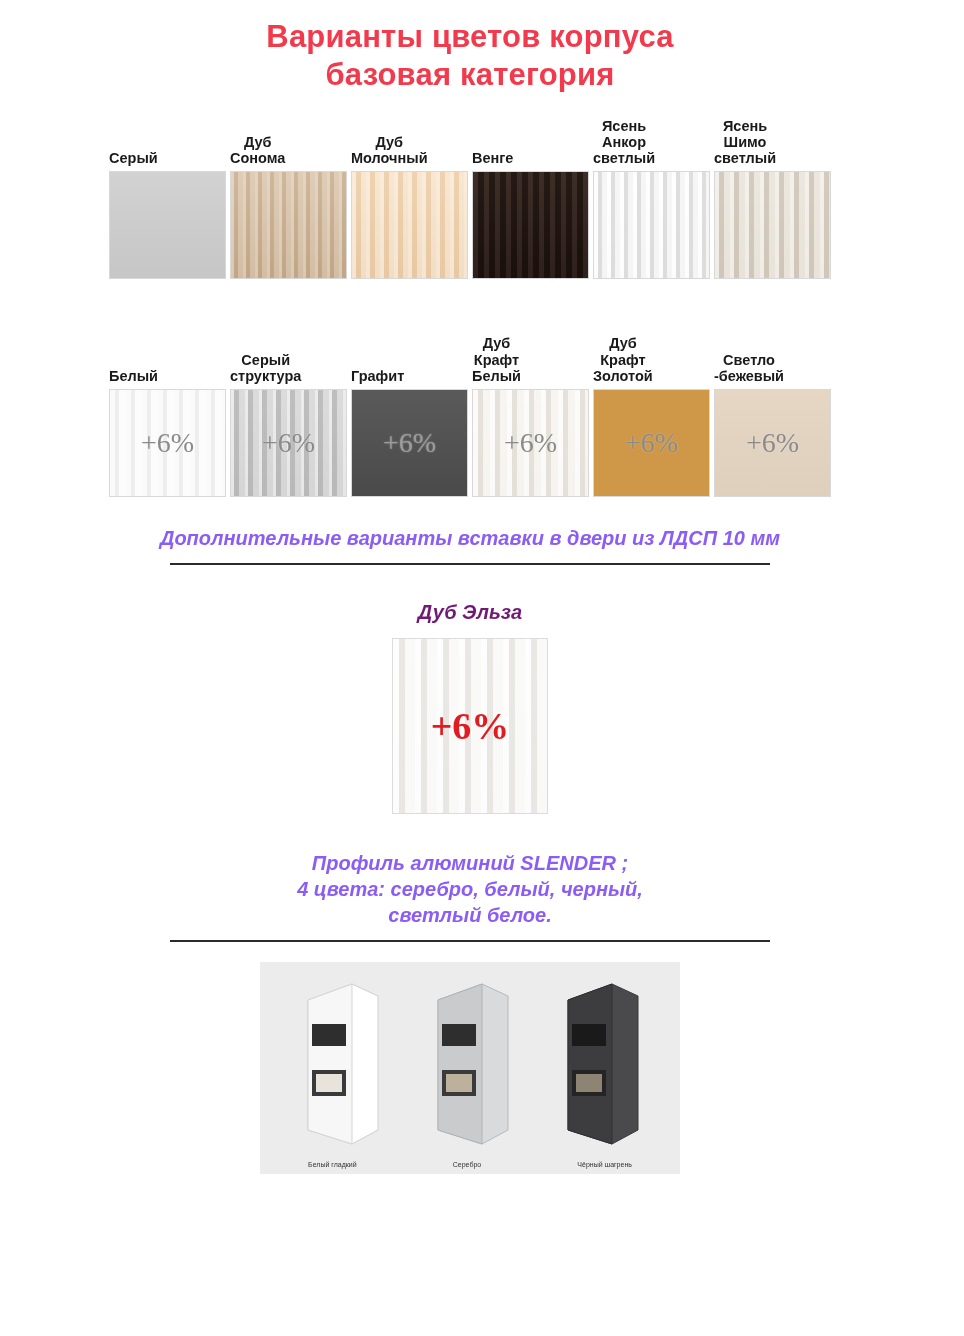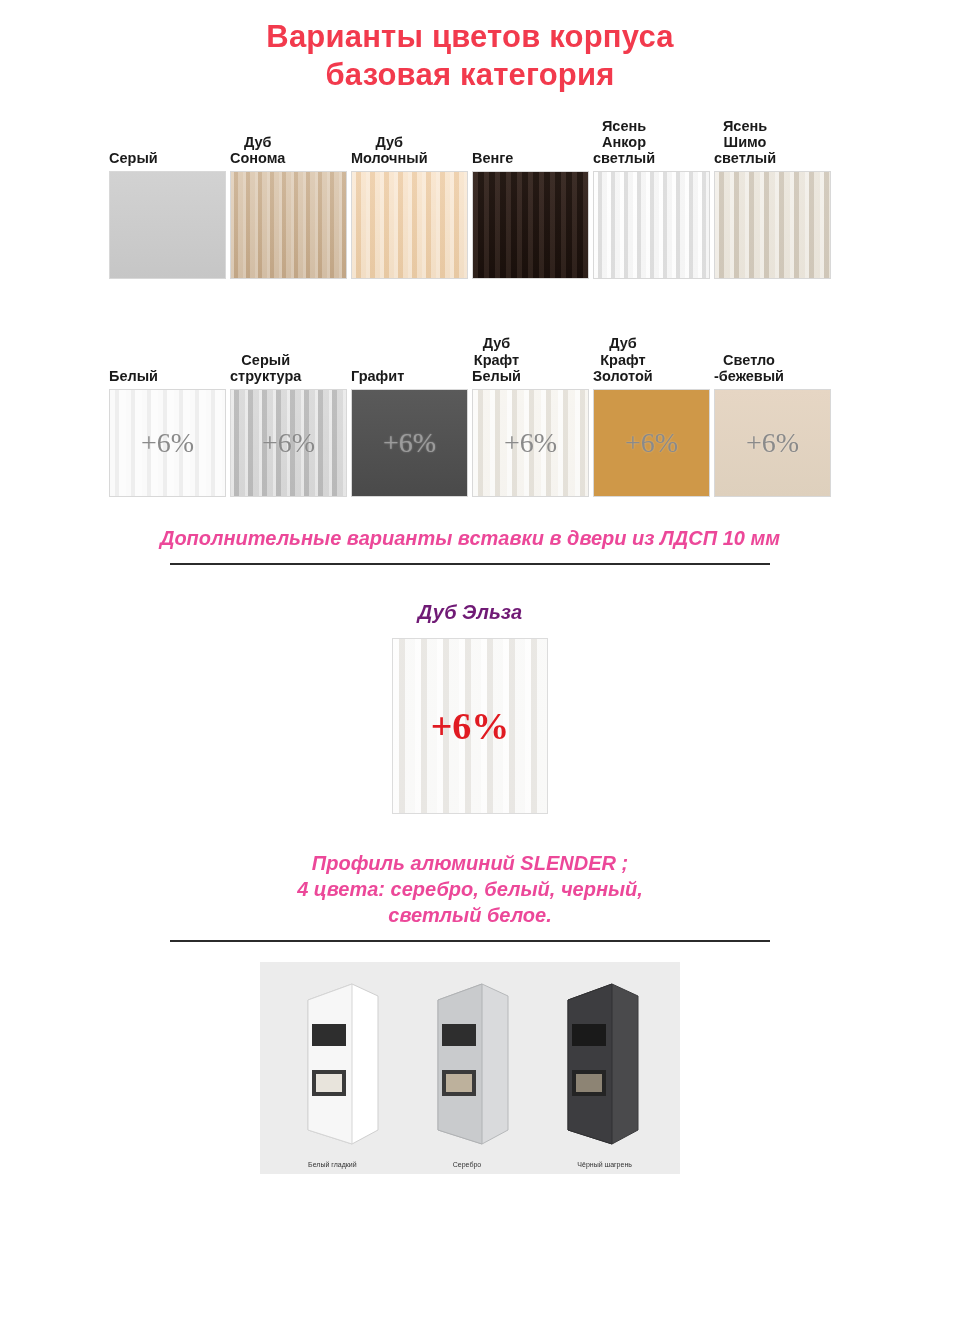--- a/index.html
+++ b/index.html
@@ -125,21 +125,21 @@
       repeating-linear-gradient(90deg, rgba(255,255,255,0.85) 0 6px, rgba(232,230,226,0.9) 6px 12px, rgba(250,250,249,0.9) 12px 22px),
       linear-gradient(180deg,#f6f5f3,#efeeec);
   }
 
   .section-note {
     text-align: center;
     font-style: italic;
     font-weight: bold;
     font-size: 20px;
     line-height: 1.3;
-    color: #ec4899;
+    color: #8b5cf6;
     padding: 0 60px;
     margin: 0;
   }
   .rule {
     width: 600px;
     height: 2px;
     background: #2b2b2b;
     margin: 12px auto 0 auto;
   }
 

